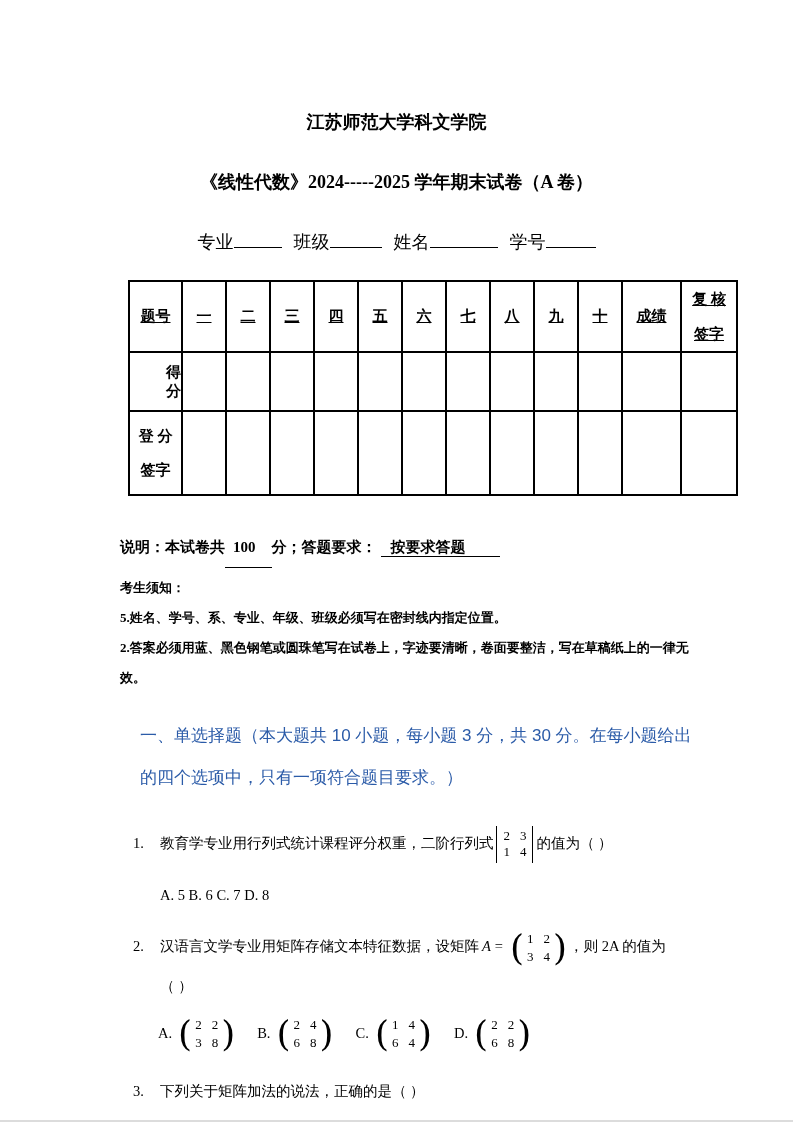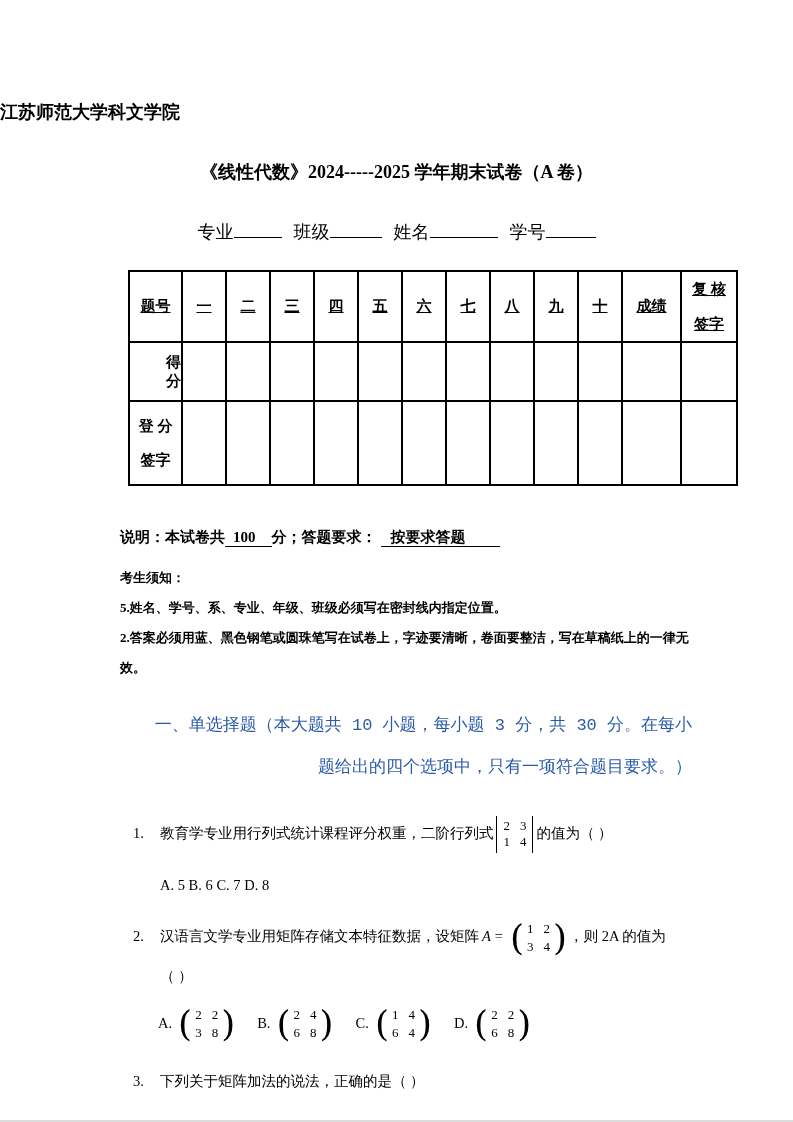--- a/index.html
+++ b/index.html
@@ -11,21 +11,22 @@
     font-family: "Liberation Serif", "DejaVu Serif", serif;
   }
   .page {
     position: relative;
     width: 793px; height: 1122px;
     overflow: hidden;
     background: #fff;
     border-bottom: 2px solid #dcdcdc;
   }
   .title {
-    margin: 0; padding-top: 100px;
+    margin: 10px; padding-top: 100px;
+    text-align: center;
     font-size: 18px; font-weight: bold;
   }
   .subtitle {
     margin: 36px 0 0;
     text-align: center;
     font-size: 18px; font-weight: bold;
   }
   .info-line {
     margin-top: 36px;
     text-align: center;
@@ -59,44 +60,43 @@
   .row-score td { height: 59px; padding-left: 36px; }
   .row-sign td { height: 84px; }
   .two-line div { line-height: 2.3; }
 
   .note {
     margin: 42px 0 0 120px;
     font-size: 15px; font-weight: bold;
   }
   .u-points {
     border-bottom: 1.6px solid #000;
-    padding: 0 16px 1px 8px;
+    padding: 0 16px 12px 8px;
   }
   .u-req {
     border-bottom: 1.6px solid #000;
     padding: 0 34px 1px 10px;
     margin-left: 4px;
   }
   .notice-block {
     margin: 16px 0 0 120px;
     max-width: 572px;
     font-size: 13px;
     font-weight: bold;
     line-height: 2.3;
   }
   .notice-block p { margin: 0; }
 
   .sec-head {
     margin: 22px 0 0 140px;
     width: 552px;
-    font-family: Liberation Mono, monospace;
+    font-family: Liberation Sans, sans-serif;
     font-size: 17px;
     line-height: 2.5;
     color: #2b5ba8;
-    text-align: right;
   }
 
   .q { margin: 0 40px 0 133px; font-size: 14.5px; line-height: 1.6; }
   .q1 { margin-top: 26px; }
   .qnum { margin-right: 16px; }
   .opts-line { margin: 24px 0 0 160px; font-size: 14.5px; }
   .q2 { margin-top: 26px; }
   .q2-line2 { margin: 12px 0 0 160px; font-size: 14.5px; }
   .opts-matrix {
     margin: 20px 0 0 158px;

